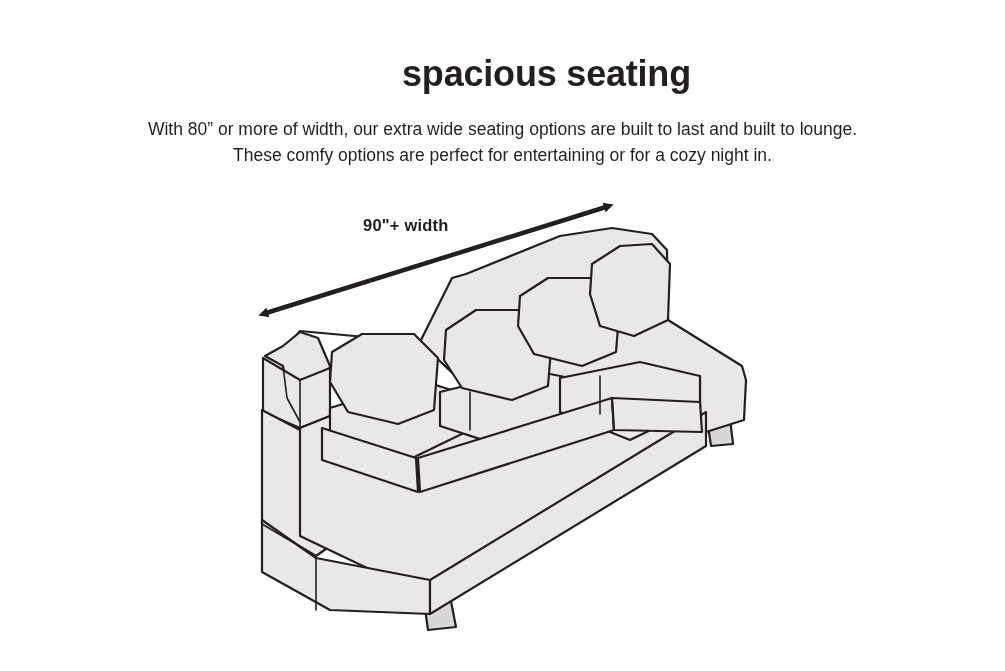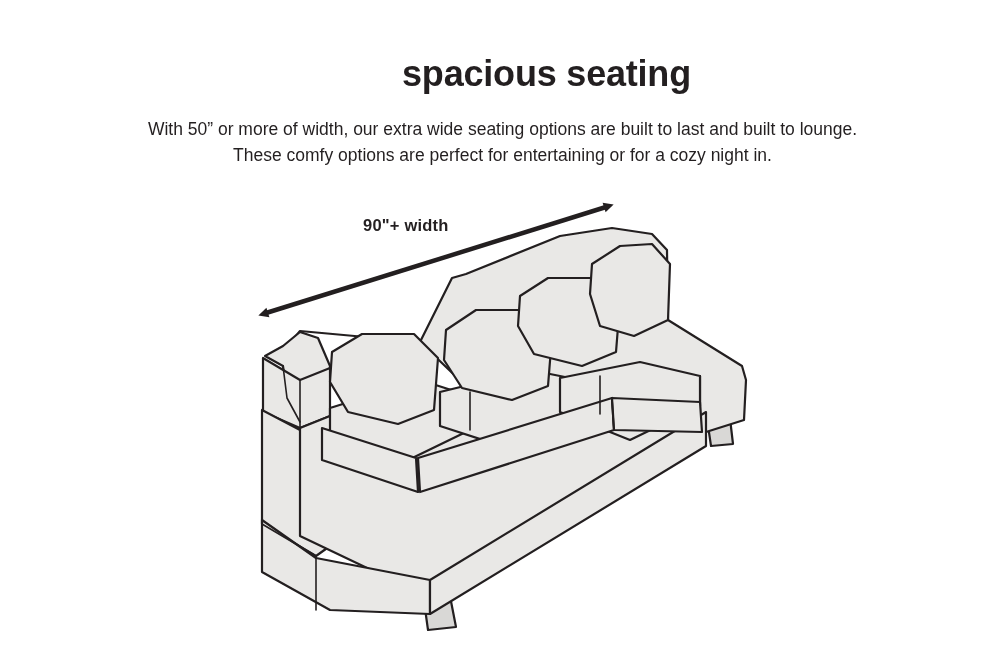--- a/index.html
+++ b/index.html
@@ -66,21 +66,21 @@
   svg { display: block; }
 </style>
 </head>
 <body>
 
 <div class="page">
 
   <div class="headline">spacious seating</div>
 
   <div class="subcopy">
-    <span class="line">With 50” or more of width, our extra wide seating options are built to last and built to lounge.</span>
+    <span class="line">With 80” or more of width, our extra wide seating options are built to last and built to lounge.</span>
     <span class="line">These comfy options are perfect for entertaining or for a cozy night in.</span>
   </div>
 
   <div class="dim-label">90"+ width</div>
 
   <div class="illustration">
     <svg width="1005" height="491" viewBox="0 0 1005 491" xmlns="http://www.w3.org/2000/svg">
       <g>
         <defs>
           <marker id="arrowStart" markerWidth="12" markerHeight="12" refX="9" refY="6" orient="auto" markerUnits="userSpaceOnUse">

